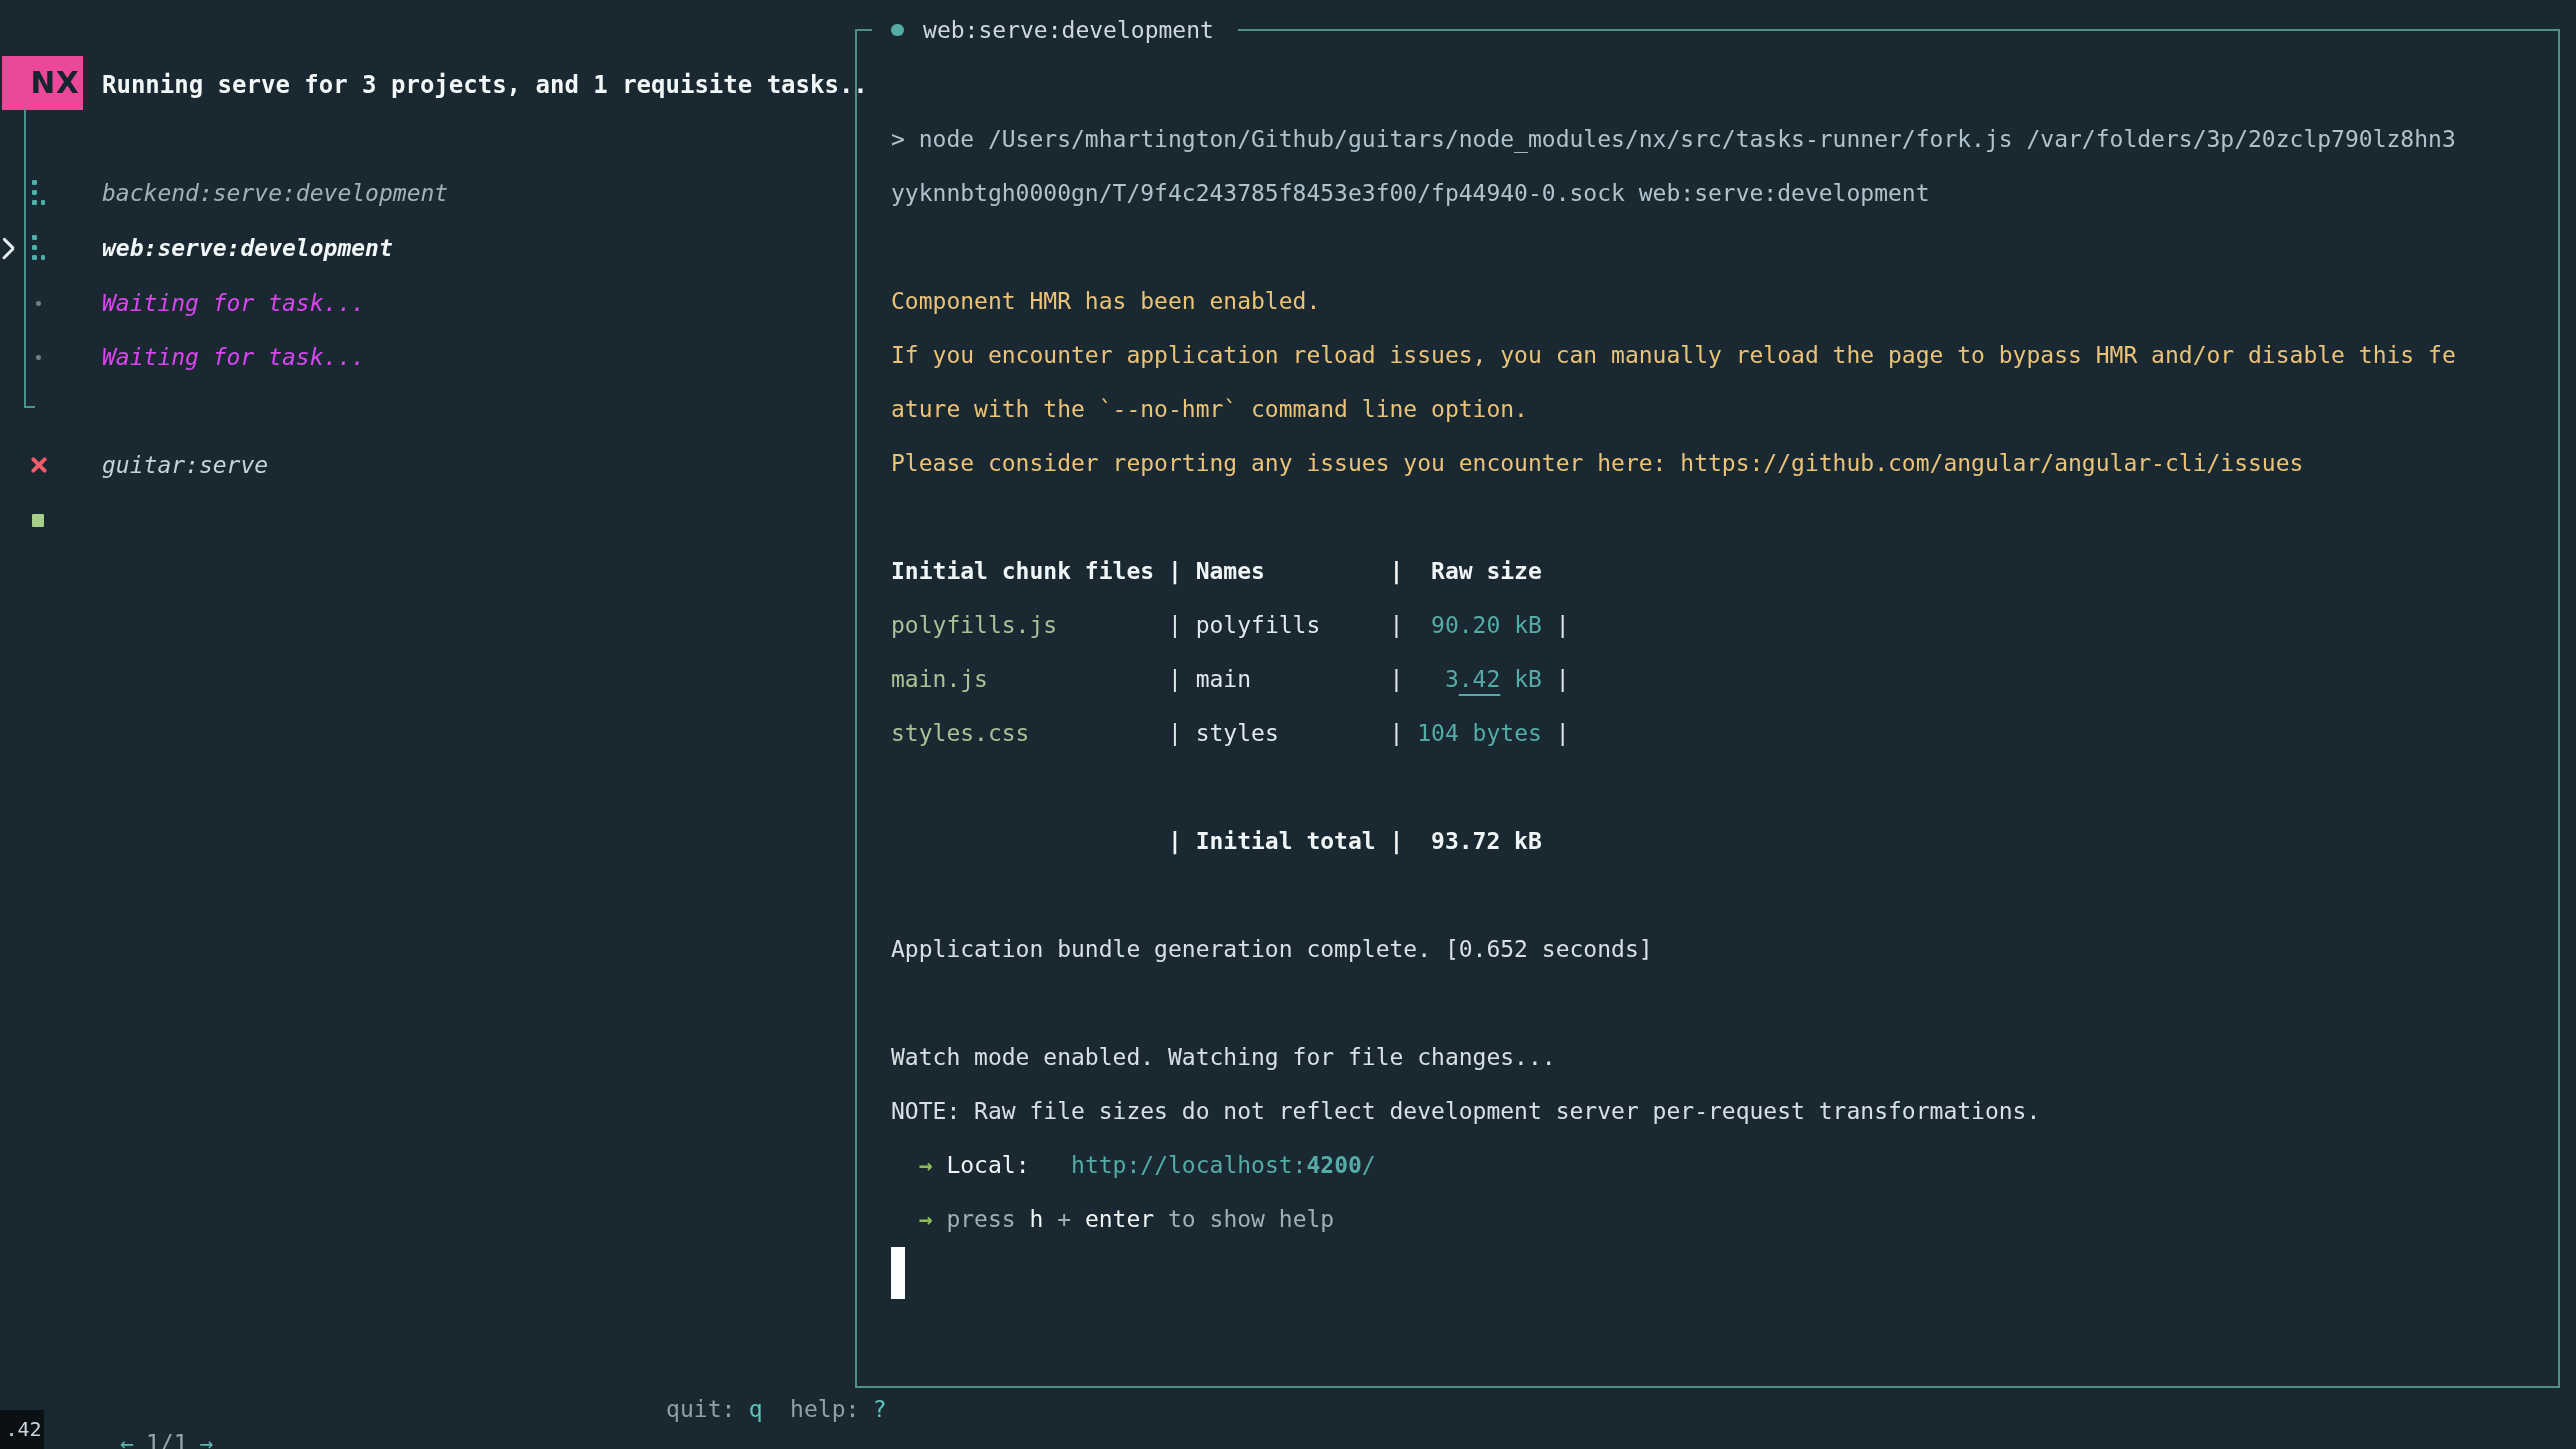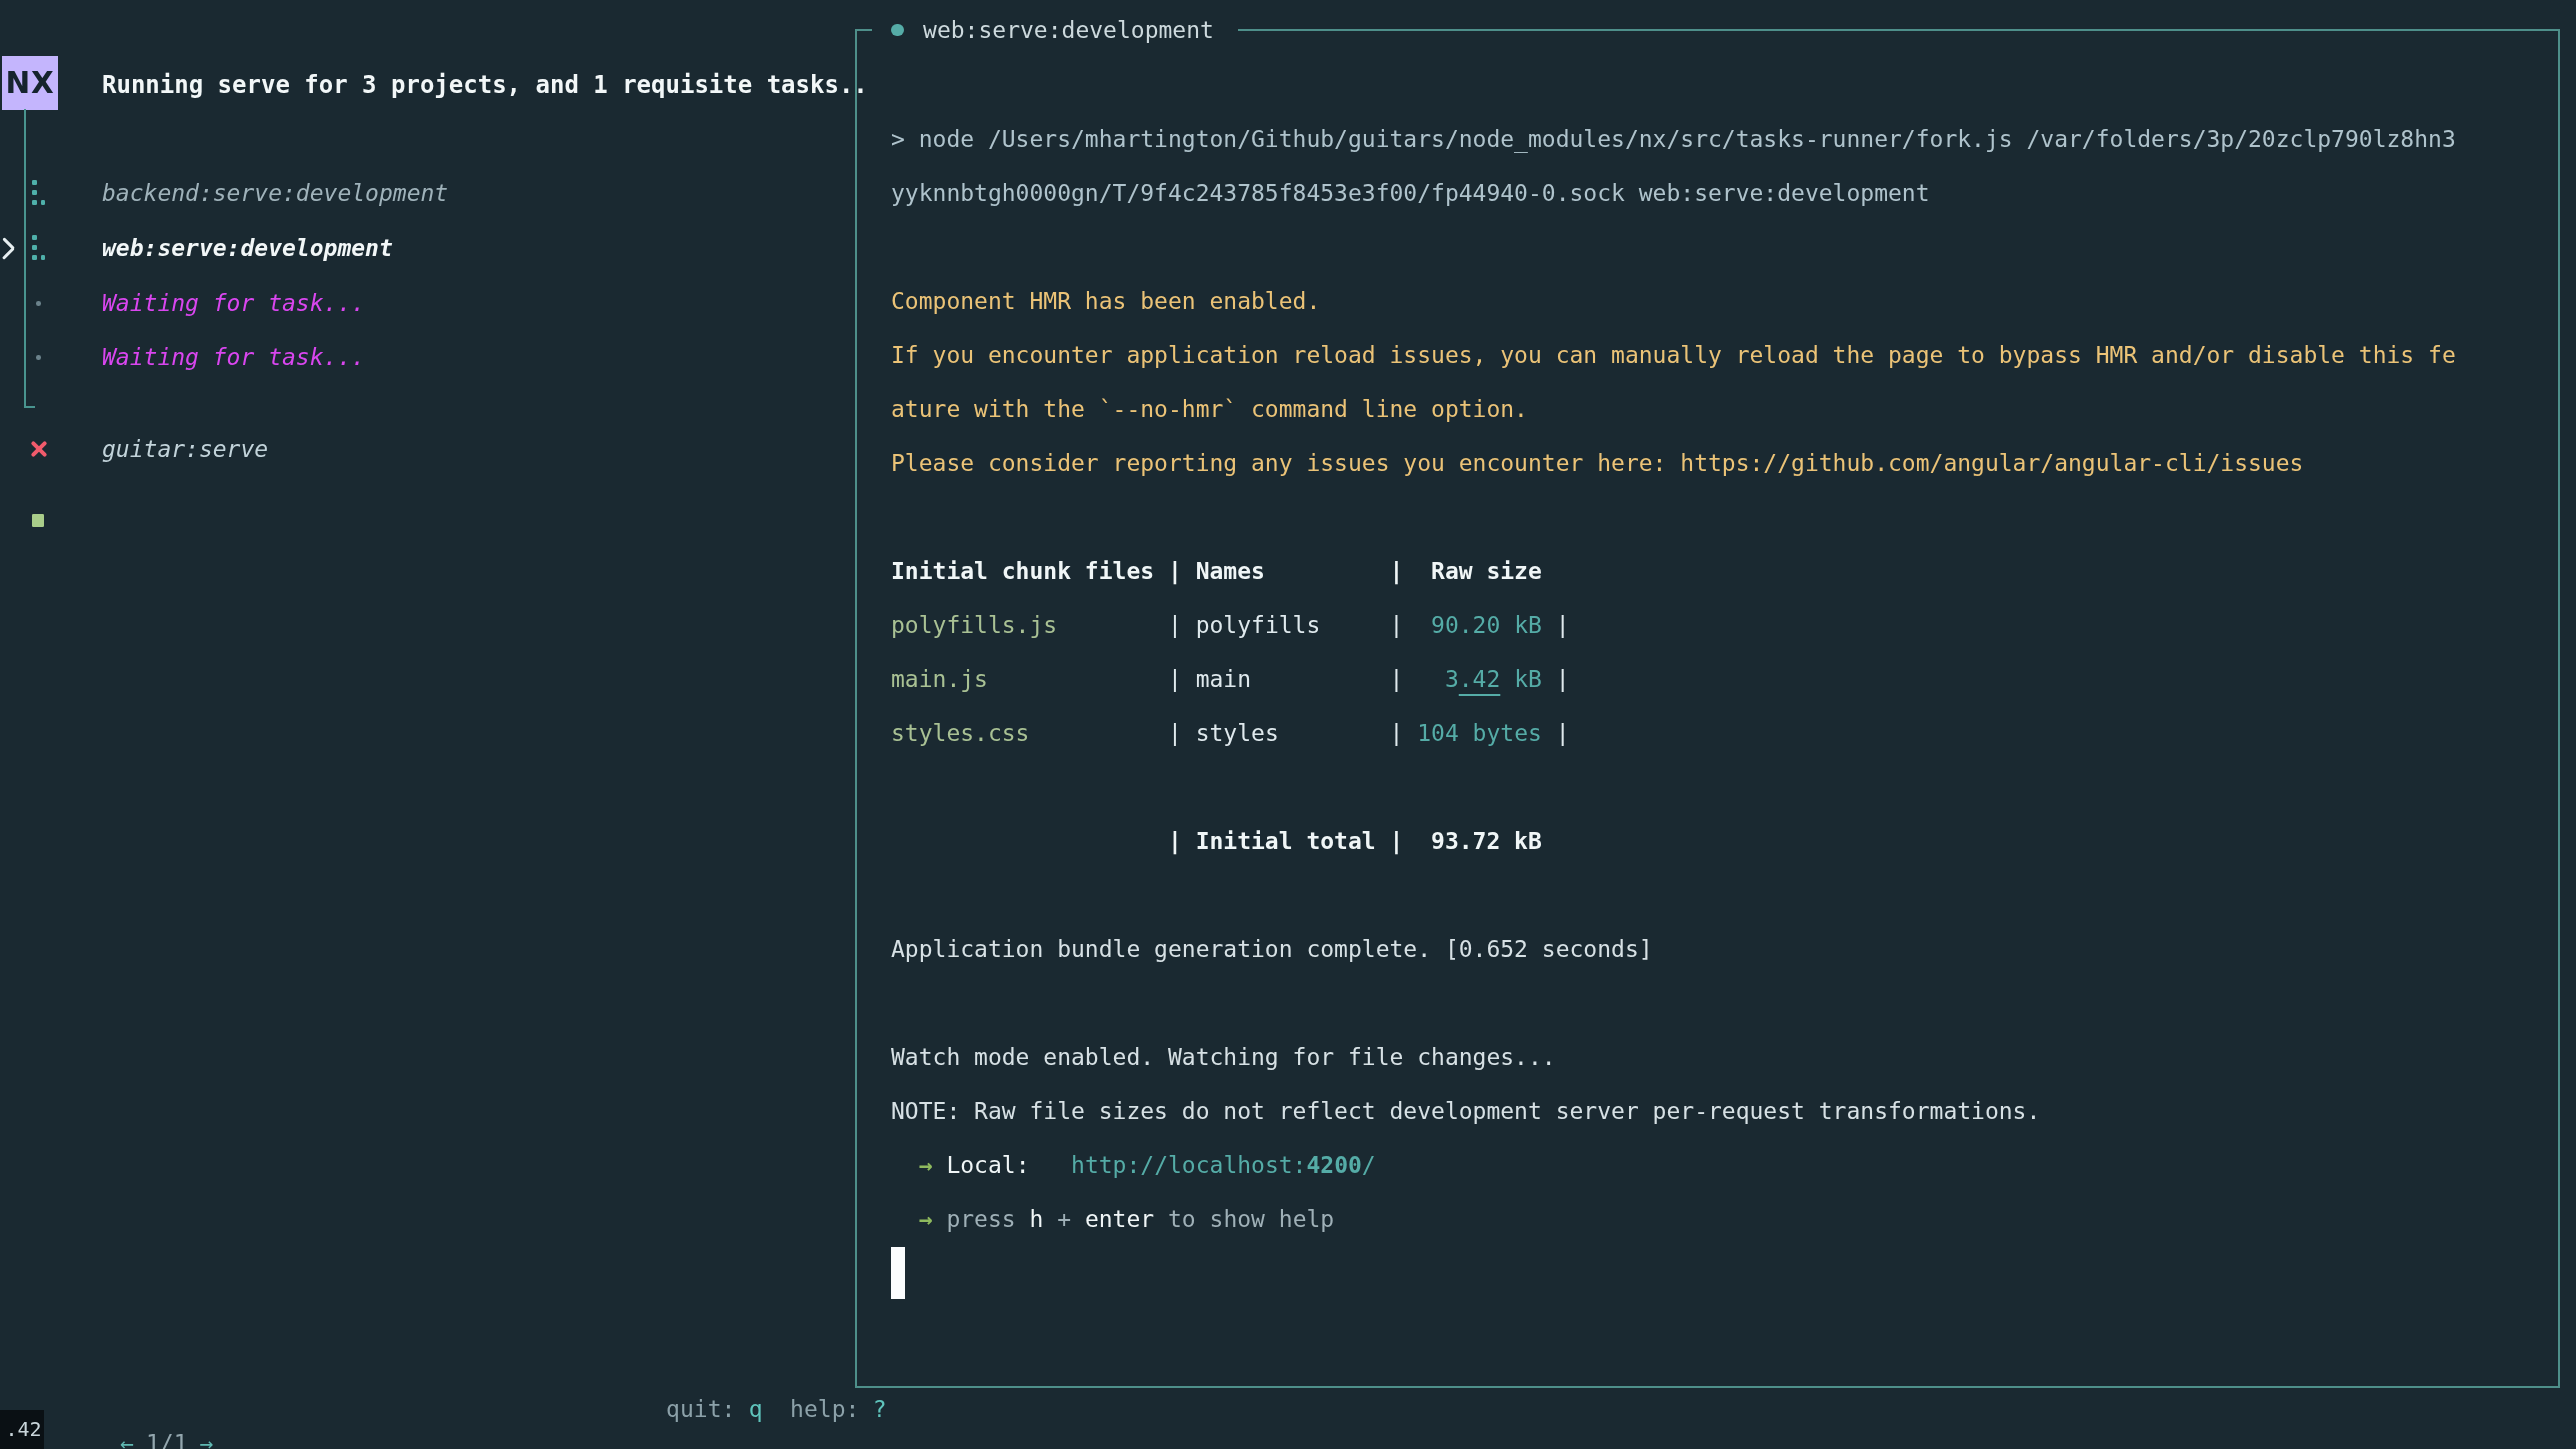--- a/index.html
+++ b/index.html
@@ -1,28 +1,28 @@
 <!DOCTYPE html>
 <html style="font-size:10.7px"><head>
 <meta charset="utf-8">
 <style>
   html,body{margin:0;padding:0;width:2576px;height:1449px;overflow:hidden;}
   body{background:#1A2931;position:relative;font-family:"DejaVu Sans Mono","Liberation Mono",monospace;}
 
   
-  .nx-badge{position:absolute;left:2px;top:56px;width:56px;height:54px;background:#c4b5fd;
+  .nx-badge{position:absolute;left:2px;top:56px;width:56px;height:54px;background:#ec4899;
     color:#16242E;display:flex;align-items:center;justify-content:center;
-    font-family:"DejaVu Sans","Liberation Sans",sans-serif;font-size:29.5px;font-weight:bold;letter-spacing:0.7px;}
+    font-family:"DejaVu Sans","Liberation Sans",sans-serif;font-size:29.5px;font-weight:bold;letter-spacing:0.7px;padding-left:25px;}
   .sidebar-title{position:absolute;left:102px;top:58px;height:54px;line-height:54px;
     font-size:24px;font-weight:bold;color:#F2F7F8;white-space:pre;}
   .tree-line{position:absolute;left:23.5px;top:109px;width:2px;height:297px;background:#49948F;}
   .tree-corner{position:absolute;left:23.5px;top:406px;width:11.4px;height:2px;background:#49948F;}
 
   .task{position:absolute;left:0;width:852px;height:54px;}
-  .r1{top:166px}.r2{top:221px}.r3{top:276px}.r4{top:330px}.r5{top:422px}.r6{top:493px}
+  .r1{top:166px}.r2{top:221px}.r3{top:276px}.r4{top:330px}.r5{top:438px}.r6{top:493px}
   .task-label{position:absolute;left:102px;top:0;height:54px;line-height:54px;font-size:23px;white-space:pre;font-style:italic;}
   .lbl-run{color:#9FB2BA}
   .lbl-sel{color:#F2F7F8;font-weight:bold}
   .lbl-wait{color:#d946ef}
   .lbl-done{color:#C2D3DA}
 
   .pointer{position:absolute;left:0;top:13.4px;width:17.4px;height:29.5px;}
   .pointer::before,.pointer::after{content:"";position:absolute;left:1.3px;width:14.8px;height:3.4px;
     border-radius:2px;background:#E8EFF1;}
   .pointer::before{top:8px;transform:rotate(45deg);}

